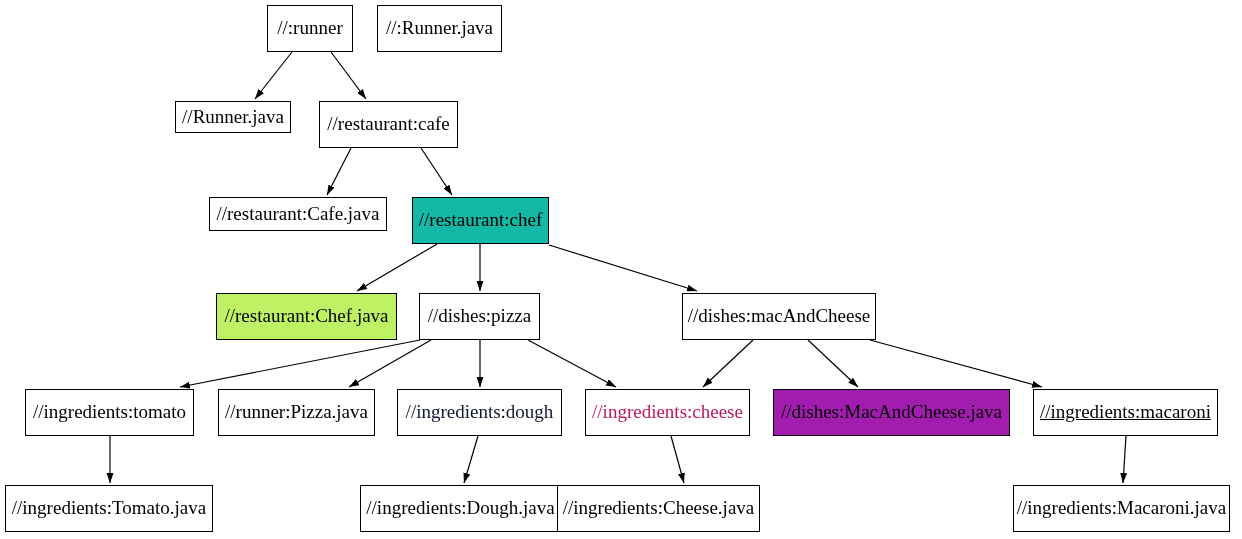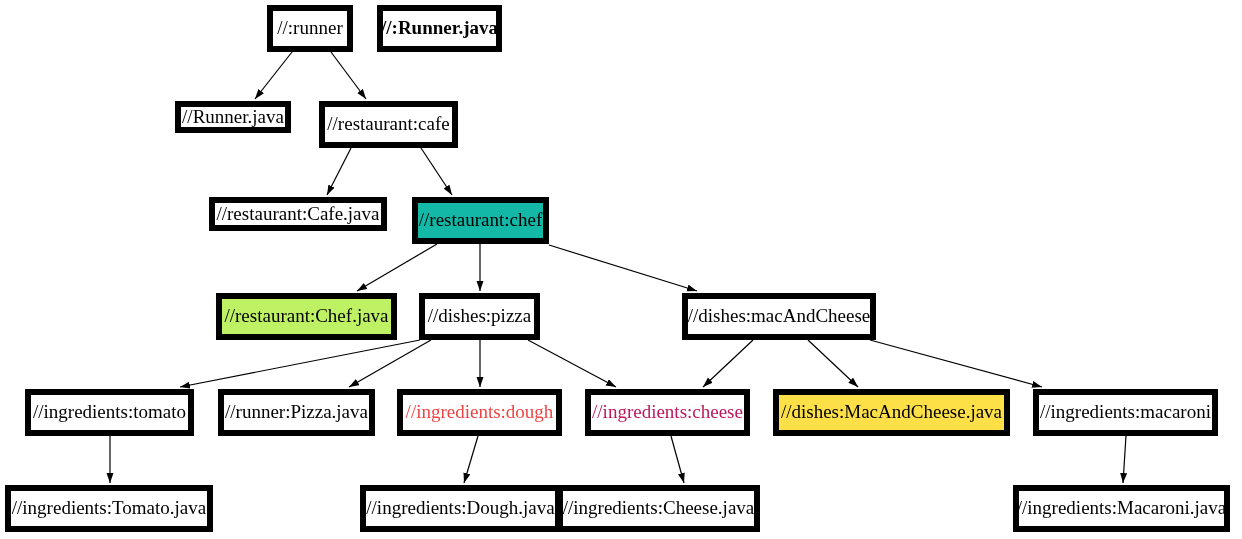--- a/index.html
+++ b/index.html
@@ -20,21 +20,21 @@
     left: 0;
     top: 0;
     width: 1242px;
     height: 539px;
     pointer-events: none;
   }
   .node {
     position: absolute;
     box-sizing: border-box;
     background: #ffffff;
-    border: 6px solid #0369a1;
+    border: 1px solid #0369a1;
     display: flex;
     align-items: center;
     justify-content: center;
     white-space: nowrap;
   }
   .node span {
     font-size: 19px;
     line-height: 1;
     color: #000000;
     padding-bottom: 2px;
@@ -69,21 +69,21 @@
         <line x1="478" y1="436" x2="464" y2="483" stroke="#000000" stroke-width="1.2" marker-end="url(#arrowhead)"></line>
         <line x1="671" y1="436" x2="684" y2="483" stroke="#000000" stroke-width="1.2" marker-end="url(#arrowhead)"></line>
         <line x1="1126" y1="436" x2="1123" y2="483" stroke="#000000" stroke-width="1.2" marker-end="url(#arrowhead)"></line>
       </g>
   </svg>
   <div id="node-layer">
       <div class="node" style="left: 267px; top: 5px; width: 86px; height: 47px; background: rgb(255, 255, 255); border-color: rgb(0, 0, 0);">
         <span style="color: rgb(0, 0, 0);">//:runner</span>
       </div>
       <div class="node" style="left: 377px; top: 5px; width: 125px; height: 47px; background: rgb(255, 255, 255); border-color: rgb(0, 0, 0);">
-        <span style="color: rgb(0, 0, 0); font-weight: bold;">//:Runner.java</span>
+        <span style="color: rgb(0, 0, 0);">//:Runner.java</span>
       </div>
       <div class="node" style="left: 175px; top: 101px; width: 116px; height: 32px; background: rgb(255, 255, 255); border-color: rgb(0, 0, 0);">
         <span style="color: rgb(0, 0, 0);">//Runner.java</span>
       </div>
       <div class="node" style="left: 319px; top: 101px; width: 139px; height: 47px; background: rgb(255, 255, 255); border-color: rgb(0, 0, 0);">
         <span style="color: rgb(0, 0, 0);">//restaurant:cafe</span>
       </div>
       <div class="node" style="left: 209px; top: 197px; width: 178px; height: 34px; background: rgb(255, 255, 255); border-color: rgb(0, 0, 0);">
         <span style="color: rgb(0, 0, 0);">//restaurant:Cafe.java</span>
       </div>
@@ -99,29 +99,29 @@
       <div class="node" style="left: 682px; top: 293px; width: 194px; height: 47px; background: rgb(255, 255, 255); border-color: rgb(0, 0, 0);">
         <span style="color: rgb(0, 0, 0);">//dishes:macAndCheese</span>
       </div>
       <div class="node" style="left: 25px; top: 389px; width: 169px; height: 47px; background: rgb(255, 255, 255); border-color: rgb(0, 0, 0);">
         <span style="color: rgb(0, 0, 0);">//ingredients:tomato</span>
       </div>
       <div class="node" style="left: 218px; top: 389px; width: 157px; height: 47px; background: rgb(255, 255, 255); border-color: rgb(0, 0, 0);">
         <span style="color: rgb(0, 0, 0);">//runner:Pizza.java</span>
       </div>
       <div class="node" style="left: 397px; top: 389px; width: 165px; height: 47px; background: rgb(255, 255, 255); border-color: rgb(0, 0, 0);">
-        <span style="color: #ef4444;">//ingredients:dough</span>
+        <span style="color: #0f172a;">//ingredients:dough</span>
       </div>
       <div class="node" style="left: 585px; top: 389px; width: 165px; height: 47px; background: rgb(255, 255, 255); border-color: rgb(0, 0, 0);">
         <span style="color: #be185d;">//ingredients:cheese</span>
       </div>
-      <div class="node" style="left: 773px; top: 389px; width: 237px; height: 47px; background: #fde047; border-color: rgb(0, 0, 0);">
+      <div class="node" style="left: 773px; top: 389px; width: 237px; height: 47px; background: #a21caf; border-color: rgb(0, 0, 0);">
         <span style="color: rgb(0, 0, 0);">//dishes:MacAndCheese.java</span>
       </div>
-      <div class="node" style="left: 1033px; top: 389px; width: 185px; height: 47px; background: rgb(255, 255, 255); border-color: rgb(0, 0, 0);">
+      <div class="node" style="left: 1033px; top: 389px; width: 185px; height: 47px; background: rgb(255, 255, 255); border-color: rgb(0, 0, 0); text-decoration: underline;">
         <span style="color: rgb(0, 0, 0);">//ingredients:macaroni</span>
       </div>
       <div class="node" style="left: 5px; top: 485px; width: 208px; height: 47px; background: rgb(255, 255, 255); border-color: rgb(0, 0, 0);">
         <span style="color: rgb(0, 0, 0);">//ingredients:Tomato.java</span>
       </div>
       <div class="node" style="left: 360px; top: 485px; width: 201px; height: 47px; background: rgb(255, 255, 255); border-color: rgb(0, 0, 0);">
         <span style="color: rgb(0, 0, 0);">//ingredients:Dough.java</span>
       </div>
       <div class="node" style="left: 557px; top: 485px; width: 203px; height: 47px; background: rgb(255, 255, 255); border-color: rgb(0, 0, 0);">
         <span style="color: rgb(0, 0, 0);">//ingredients:Cheese.java</span>

